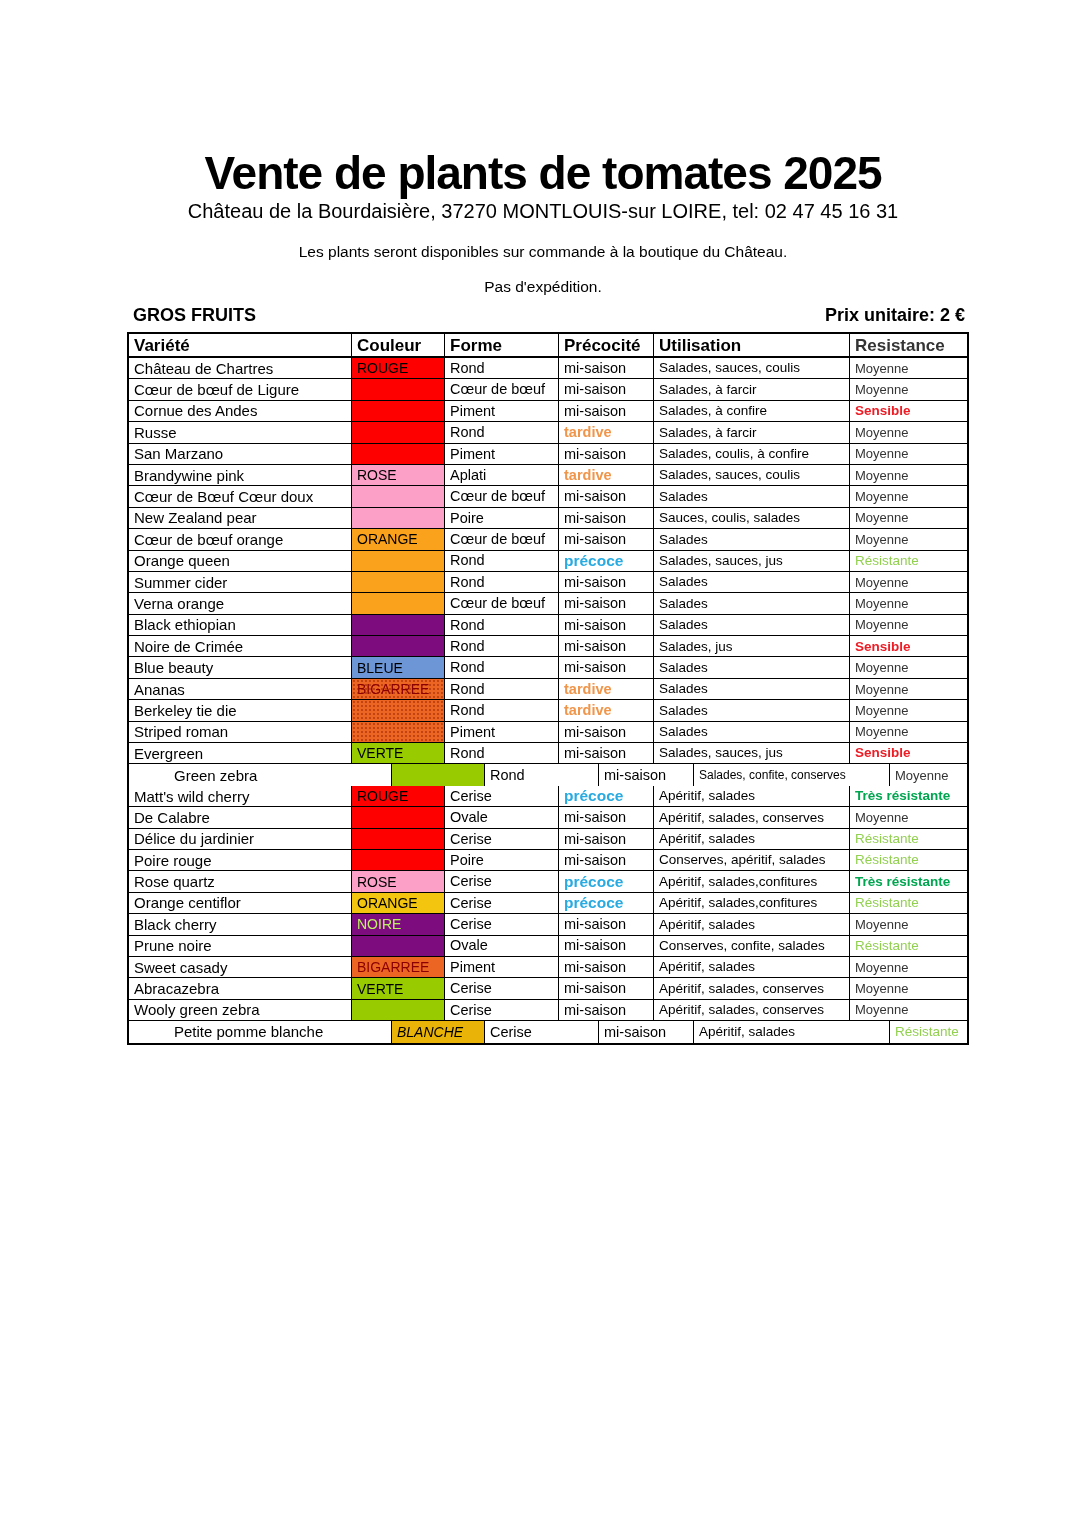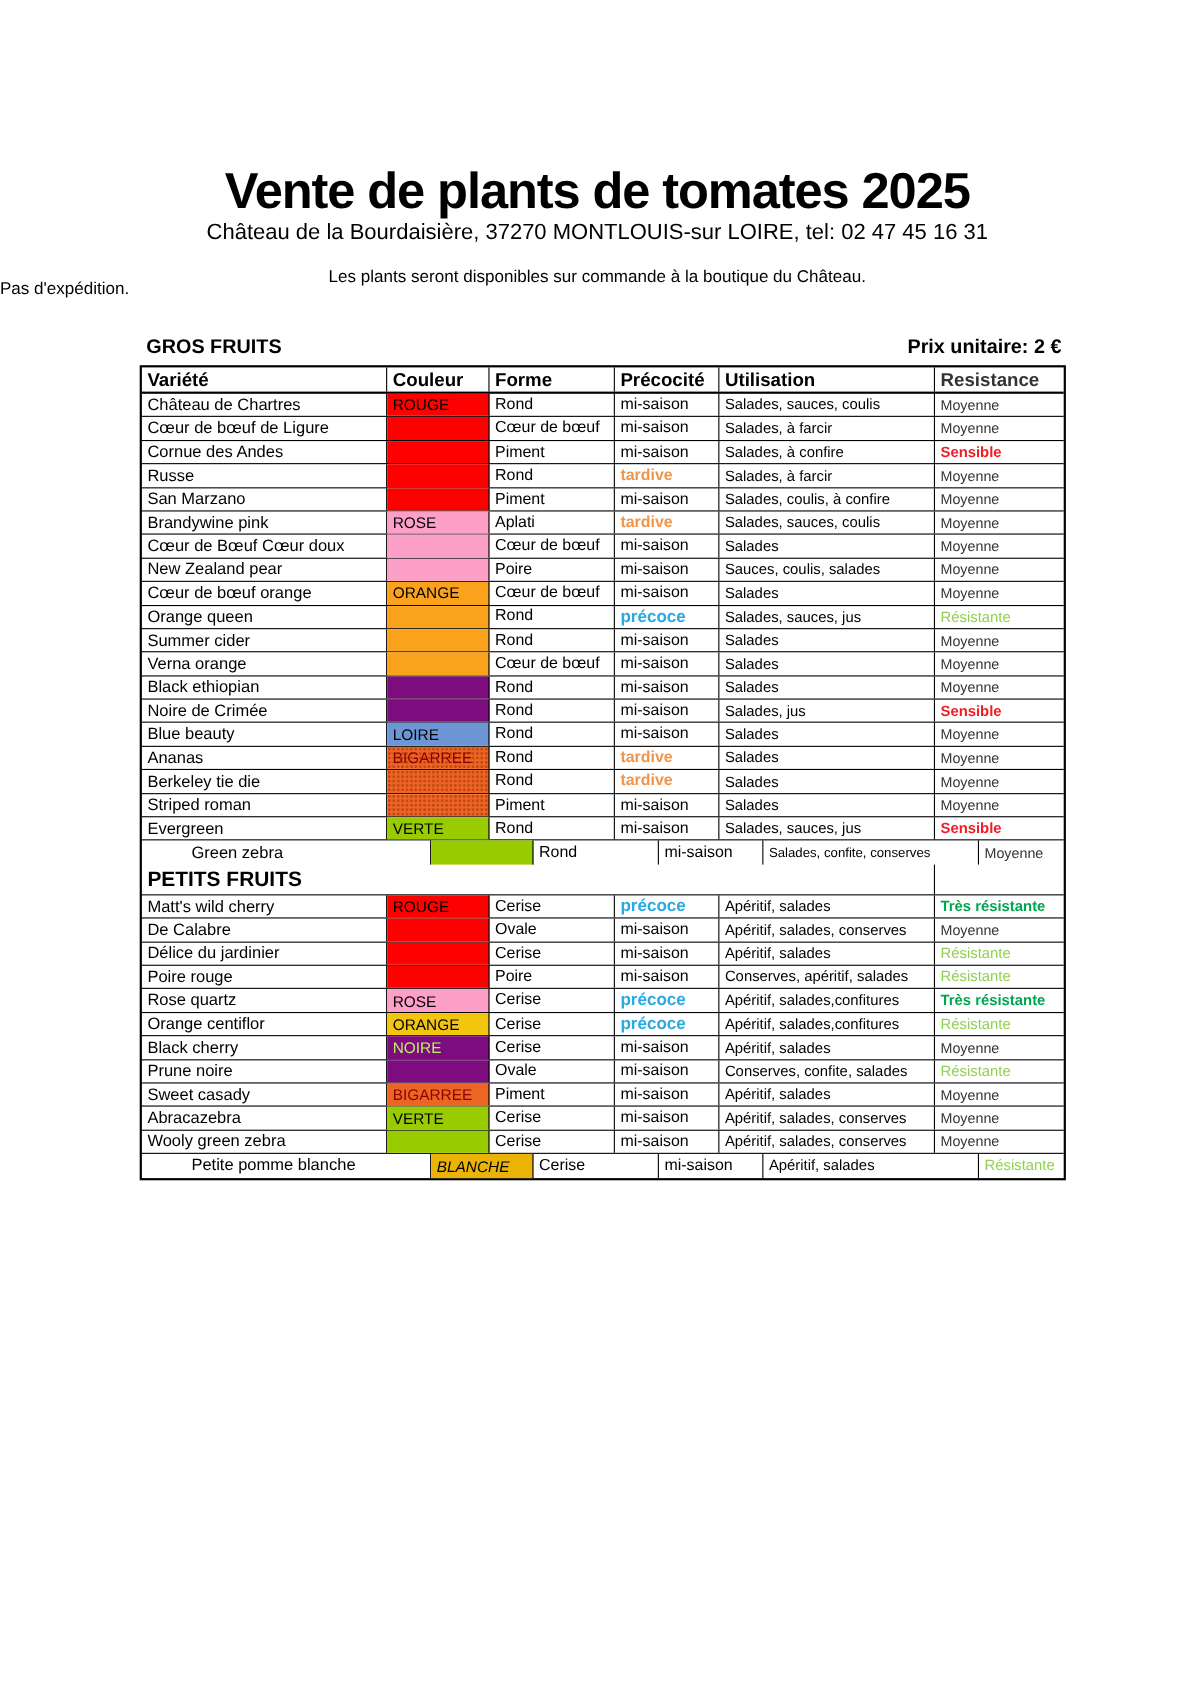--- a/index.html
+++ b/index.html
@@ -3,21 +3,21 @@
 <meta charset="utf-8">
 <style>
   html,body{margin:0;padding:0;background:#ffffff;}
   body{font-family:"Liberation Sans","DejaVu Sans",sans-serif;color:#000;}
   .page{position:relative;width:1086px;height:1536px;background:#fff;overflow:hidden;}
 
   .title{position:absolute;top:126px;left:0;width:100%;text-align:center;
          font-size:46px;font-weight:bold;letter-spacing:-1px;margin-top:20px;}
   .address{position:absolute;top:200px;left:0;width:100%;text-align:center;font-size:20px;}
   .note1{position:absolute;top:243px;left:0;width:100%;text-align:center;font-size:15.5px;}
-  .note2{position:absolute;top:254px;left:0;width:100%;font-size:15.5px;}
+  .note2{position:absolute;top:278px;left:0;width:100%;text-align:center;font-size:15.5px;}
 
   .section-line{position:absolute;top:305px;left:127px;width:838px;display:flex;
                 justify-content:space-between;font-size:18px;font-weight:bold;gap:16px;}
   .section-line .left{padding-left:6px;}
 
   .tbl{position:absolute;top:332px;left:127px;width:838px;border:2px solid #000;
        box-sizing:content-box;background:#fff;}
   .tr{display:grid;grid-template-columns:223px 93px 114px 95px 196px 117px;
       height:21.4px;border-bottom:1.5px solid #000;box-sizing:border-box;}
   .tr:last-child{border-bottom:none;padding-left:40px;}
@@ -189,21 +189,21 @@
       <div class="td c-var">Noire de Crimée</div>
       <div class="td c-coul" style="background-color: rgb(125, 12, 126); color: rgb(0, 0, 0);"></div>
       <div class="td c-forme">Rond</div>
       <div class="td c-prec">mi-saison</div>
       <div class="td c-util">Salades, jus</div>
       <div class="td c-res r-sensible">Sensible</div>
     </div>
 
     <div class="tr">
       <div class="td c-var">Blue beauty</div>
-      <div class="td c-coul" style="background-color: rgb(108, 150, 214); color: rgb(0, 0, 0);">LOIRE</div>
+      <div class="td c-coul" style="background-color: rgb(108, 150, 214); color: rgb(0, 0, 0);">BLEUE</div>
       <div class="td c-forme">Rond</div>
       <div class="td c-prec">mi-saison</div>
       <div class="td c-util">Salades</div>
       <div class="td c-res">Moyenne</div>
     </div>
 
     <div class="tr">
       <div class="td c-var">Ananas</div>
       <div class="td c-coul dots" style="background-color: rgb(236, 101, 35); color: rgb(139, 0, 0);">BIGARREE</div>
       <div class="td c-forme">Rond</div>
@@ -242,24 +242,20 @@
     <div class="tr">
       <div class="td c-var">Green zebra</div>
       <div class="td c-coul" style="background-color: rgb(153, 204, 0); color: rgb(0, 0, 0);"></div>
       <div class="td c-forme">Rond</div>
       <div class="td c-prec">mi-saison</div>
       <div class="td c-util small">Salades, confite, conserves</div>
       <div class="td c-res">Moyenne</div>
     </div>
   </div>
 
-    <div class="tr sect">
-      <div class="td">PETITS FRUITS</div>
-      <div class="td"></div>
-    </div>
 
     <div id="petits-rows">
     <div class="tr">
       <div class="td c-var">Matt's wild cherry</div>
       <div class="td c-coul" style="background-color: rgb(254, 0, 0); color: rgb(0, 0, 0);">ROUGE</div>
       <div class="td c-forme">Cerise</div>
       <div class="td c-prec p-precoce">précoce</div>
       <div class="td c-util">Apéritif, salades</div>
       <div class="td c-res r-tres">Très résistante</div>
     </div>

